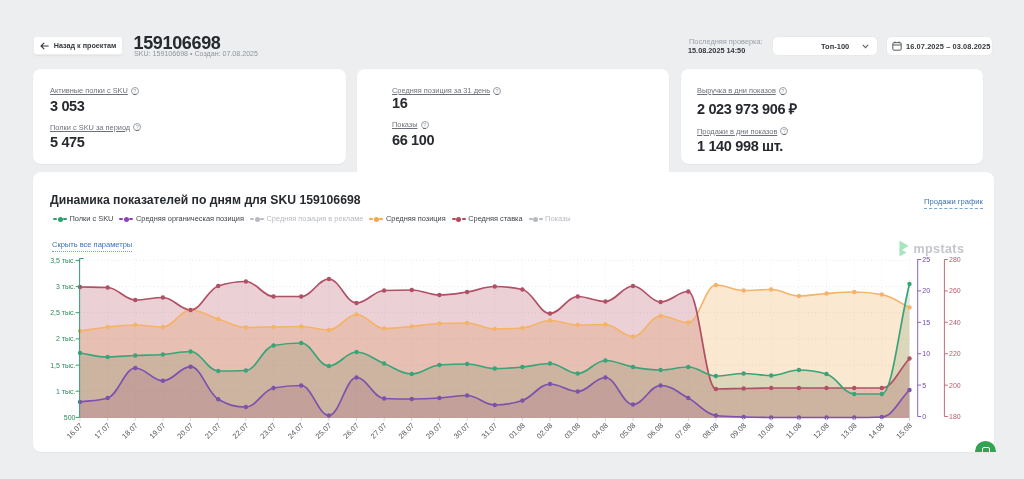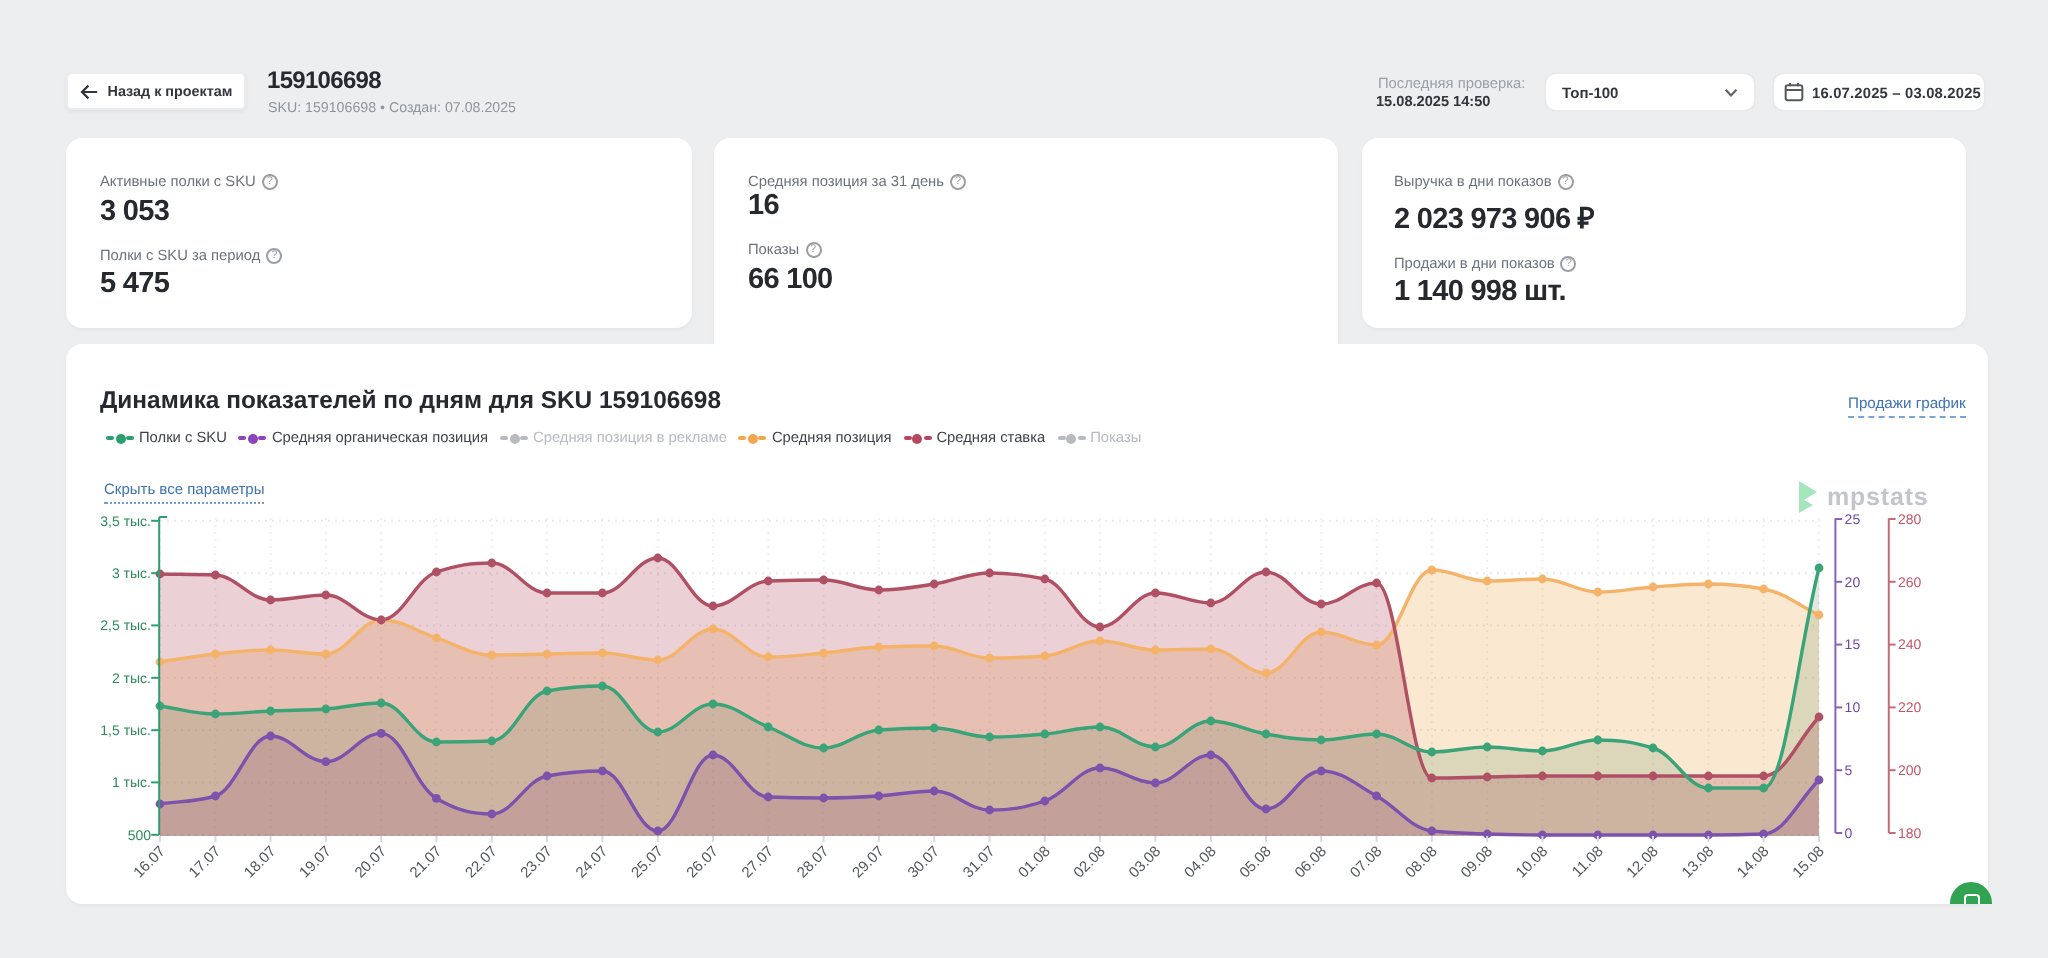--- a/index.html
+++ b/index.html
@@ -1,64 +1,64 @@
 <!DOCTYPE html>
 <html><head><meta charset="utf-8">
 <style>
 * { margin:0; padding:0; box-sizing:border-box; }
 html,body { width:1024px; height:479px; font-family:"Liberation Sans",sans-serif; background:#edeeef; position:relative; overflow:hidden; }
 .abs { position:absolute; }
 .card { position:absolute; background:#fff; border-radius:8px; box-shadow:0 1px 2px rgba(30,35,40,0.04); }
 .btn { position:absolute; background:#fff; border-radius:3px; border:1px solid #ecedef; box-shadow:0 1px 2px rgba(30,35,40,0.06); display:flex; align-items:center; justify-content:center; font-size:7.2px; font-weight:bold; color:#33373c; white-space:nowrap; }
 .ctrl { position:absolute; background:#fff; border:1px solid #e8eaec; border-radius:6px; display:flex; align-items:center; color:#33373c; white-space:nowrap; }
-.lbl { font-size:7.4px; color:#6d727a; display:flex; align-items:flex-end; gap:3px; white-space:nowrap; }
+.lbl { font-size:7.4px; color:#6d727a; display:flex; align-items:center; gap:3px; white-space:nowrap;text-decoration:underline; }
 .val { font-size:14.5px; font-weight:bold; color:#26292e; letter-spacing:-0.35px; }
 .q { display:inline-block; width:8px; height:8px; border:1px solid #9aa0a6; border-radius:50%; color:#9aa0a6; font-size:5.5px; text-align:center; line-height:7px; flex:none; }
 .li { display:inline-flex; align-items:center; margin-right:6px; font-size:7.4px; }
 .lic { display:inline-flex; align-items:center; margin-right:2.5px; }
 .ll { width:4px; height:1.6px; border-radius:1px; }
 .ld { width:5px; height:5px; border-radius:50%; margin:0 0.5px; }
 .blue { color:#3d72b4; }
 </style></head>
 <body>
 
 <div class="btn" style="left:33px;top:36px;width:90px;height:19px;">
   <svg width="9" height="8" viewBox="0 0 9 8" style="margin-right:5px">
       <path d="M4.2 0.8 L1 4 L4.2 7.2 M1.2 4 L8.6 4" stroke="#33373c" stroke-width="1.1" fill="none"></path>
     </svg>Назад к проектам
 </div>
-<div class="abs" style="left:133.5px;top:32.5px;font-size:12px;font-weight:bold;color:#26292e;letter-spacing:-0.35px;">159106698</div>
+<div class="abs" style="left:133.5px;top:32.5px;font-size:18px;font-weight:bold;color:#26292e;letter-spacing:-0.35px;">159106698</div>
 <div class="abs" style="left:134px;top:50px;font-size:7.1px;color:#8f959c;">SKU: 159106698 • Создан: 07.08.2025</div>
 
 <div class="abs" style="left:689px;top:36.5px;font-size:7.4px;color:#9aa0a6;">Последняя проверка:</div>
 <div class="abs" style="left:688px;top:45.5px;font-size:7.3px;color:#33373c;font-weight:bold;">15.08.2025 14:50</div>
 
 <div class="ctrl" style="left:772px;top:36px;width:106px;height:20px;padding:0 8px;justify-content:space-between;">
-  <span style="font-size:7.5px;font-weight:bold;">Топ-100</span>
+  <span style="font-size:7.5px;font-weight:bold;margin-left:40px;">Топ-100</span>
   <svg width="7" height="5" viewBox="0 0 7 5">
       <path d="M0.8 0.9 L3.5 3.7 L6.2 0.9" stroke="#5f6368" stroke-width="1.1" fill="none"></path>
     </svg>
 </div>
 <div class="ctrl" style="left:886px;top:36px;width:107px;height:20px;padding:0 5px;">
   <svg width="10" height="10" viewBox="0 0 12 12" style="margin-right:4px;flex:none;">
     <rect x="1" y="2" width="10" height="9" rx="1.4" fill="none" stroke="#55595e" stroke-width="1.2"></rect>
     <line x1="1" y1="4.8" x2="11" y2="4.8" stroke="#55595e" stroke-width="1.2"></line>
     <line x1="3.6" y1="0.6" x2="3.6" y2="2.6" stroke="#55595e" stroke-width="1.2"></line>
     <line x1="8.4" y1="0.6" x2="8.4" y2="2.6" stroke="#55595e" stroke-width="1.2"></line>
   </svg>
   <span style="font-size:7.4px;font-weight:bold;letter-spacing:0.1px;">16.07.2025 – 03.08.2025</span>
 </div>
 
 <div class="card" style="left:33px;top:69px;width:313px;height:95px;padding:17px 17px;">
   <div class="lbl">Активные полки с SKU <span class="q">?</span></div>
   <div class="val" style="margin:2.5px 0 9px;">3 053</div>
   <div class="lbl">Полки с SKU за период <span class="q">?</span></div>
   <div class="val" style="margin-top:2.5px;">5 475</div>
 </div>
-<div class="card" style="left:357px;top:69px;width:312px;height:123px;padding:17px 17px;">
+<div class="card" style="left:357px;top:69px;width:312px;height:123px;padding:17px 35px;">
   <div class="lbl">Средняя позиция за 31 день <span class="q">?</span></div>
   <div class="val" style="margin:0 0 9px;">16</div>
   <div class="lbl">Показы <span class="q">?</span></div>
   <div class="val" style="margin-top:3px;">66 100</div>
 </div>
 <div class="card" style="left:681px;top:69px;width:302px;height:95px;padding:17px 16px;">
   <div class="lbl">Выручка в дни показов <span class="q">?</span></div>
   <div class="val" style="margin:2.5px 0 9px;">2 023 973 906 ₽</div>
   <div class="lbl">Продажи в дни показов <span class="q">?</span></div>
   <div class="val" style="margin-top:2.5px;">1 140 998 шт.</div>

